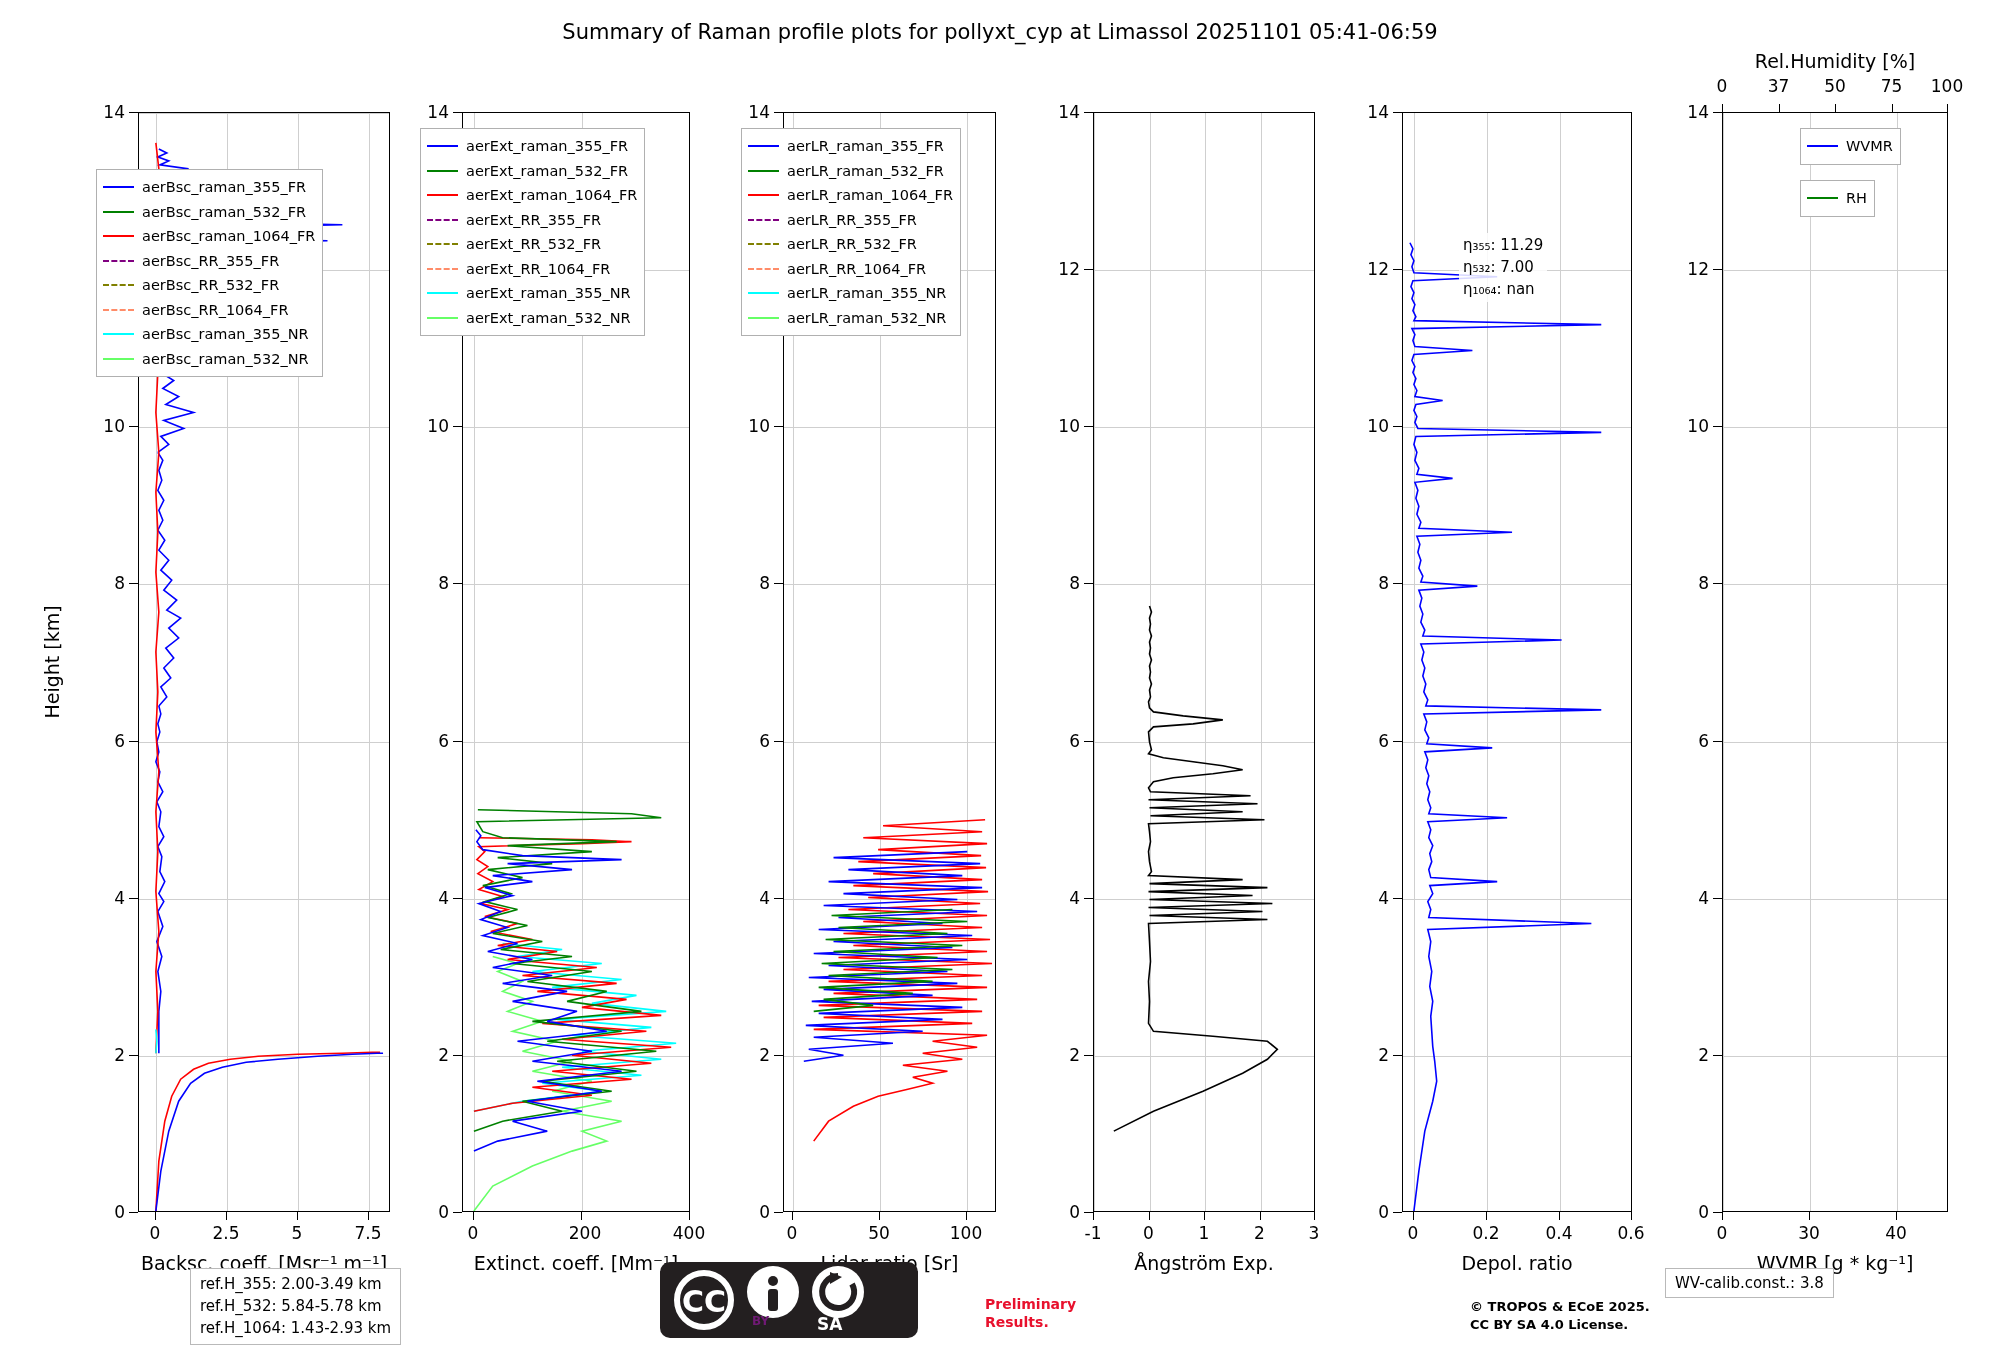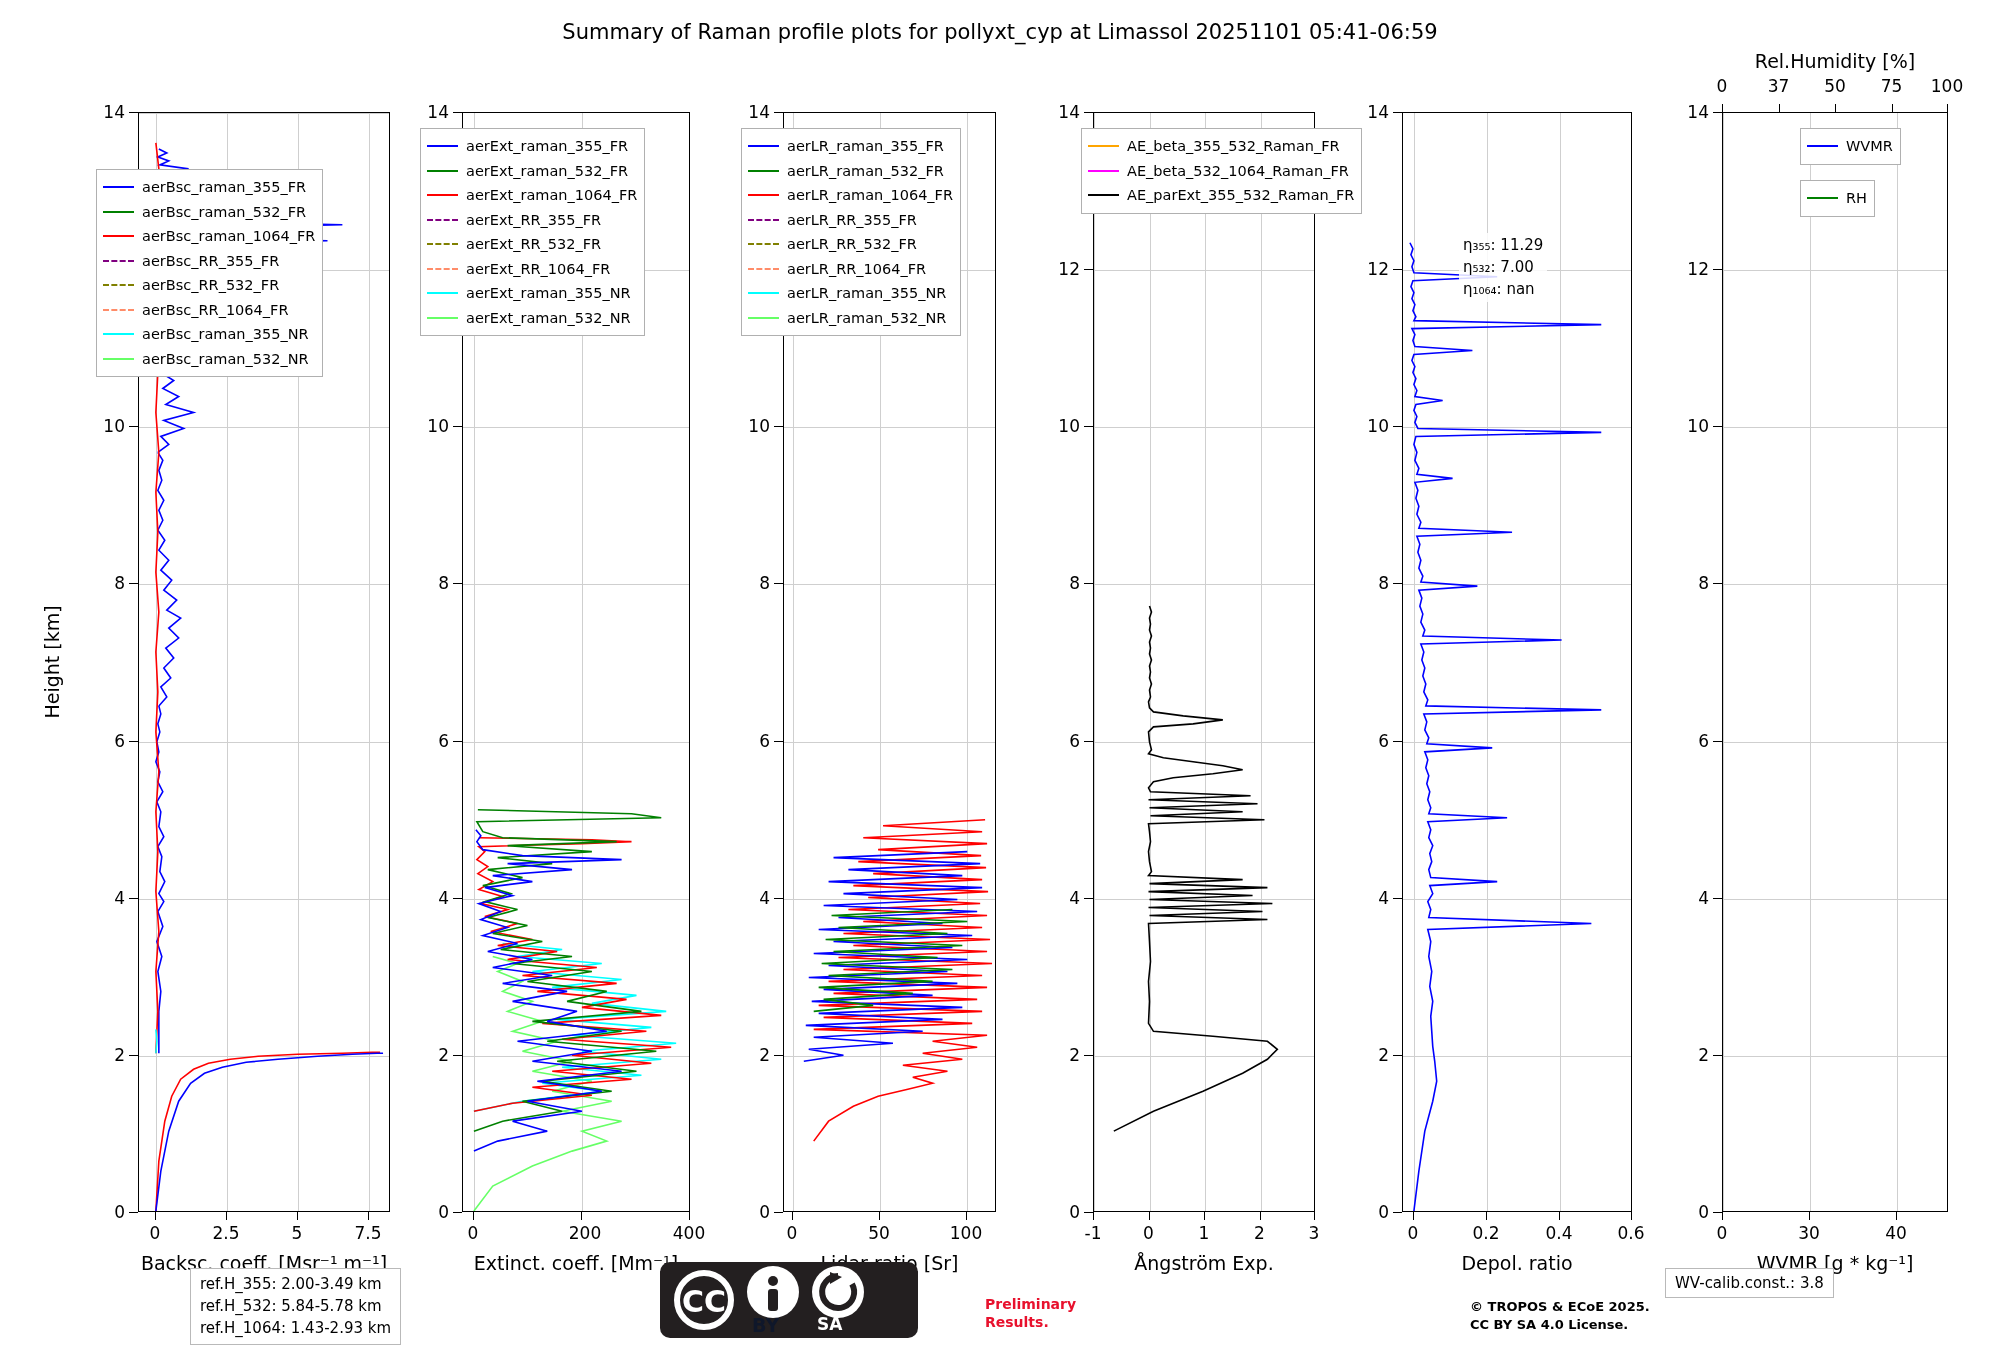--- a/index.html
+++ b/index.html
@@ -325,34 +325,20 @@
     <div class="xtlabel" style="left:0px">-1</div>
   <div class="xtick" style="left:55.5px"></div>
     <div class="xtlabel" style="left:55.5px">0</div>
   <div class="xtick" style="left:111px"></div>
     <div class="xtlabel" style="left:111px">1</div>
   <div class="xtick" style="left:166.5px"></div>
     <div class="xtlabel" style="left:166.5px">2</div>
   <div class="xtick" style="left:221px"></div>
     <div class="xtlabel" style="left:221px">3</div>
   <div class="xlabel">Ångström Exp.</div>
-  <div class="legend" style="left:-12px;top:16px;">
-    <div class="legrow">
-        <span class="legline" style="border-top-style:solid;border-top-color:#ffa500"></span>
-        <span>AE_beta_355_532_Raman_FR</span>
-      </div>
-    <div class="legrow">
-        <span class="legline" style="border-top-style:solid;border-top-color:#ff00ff"></span>
-        <span>AE_beta_532_1064_Raman_FR</span>
-      </div>
-    <div class="legrow">
-        <span class="legline" style="border-top-style:solid;border-top-color:#000000"></span>
-        <span>AE_parExt_355_532_Raman_FR</span>
-      </div>
-  </div>
 </div>
 
 <div class="panel" style="left:1402px;width:230px;">
   <div class="plotbox">
 
     <div class="gridline" style="top:942.8px"></div>
     <div class="gridline" style="top:785.7px"></div>
     <div class="gridline" style="top:628.6px"></div>
     <div class="gridline" style="top:471.4px"></div>
     <div class="gridline" style="top:314.3px"></div>
@@ -471,21 +457,21 @@
   <svg width="258" height="76" style="position:absolute;left:0;top:0">
     <circle cx="44" cy="38" r="27" fill="none" stroke="#fff" stroke-width="6"></circle>
     <text x="44" y="50" font-size="30" font-weight="bold" fill="#fff" text-anchor="middle" font-family="DejaVu Sans, sans-serif">CC</text>
     <circle cx="113" cy="30" r="26" fill="#fff"></circle>
     <circle cx="113" cy="19" r="5" fill="#231f20"></circle>
     <rect x="108" y="27" width="10" height="22" rx="3" fill="#231f20"></rect>
     <circle cx="178" cy="30" r="26" fill="#fff"></circle>
     <path d="M178,14 a16,16 0 1,0 14,8" fill="none" stroke="#231f20" stroke-width="6"></path>
     <polygon points="170,10 182,15 170,22" fill="#231f20"></polygon>
   </svg>
-  <div style="position:absolute;left:92px;top:52px;color:#0f172a;font-size:19px;font-weight:bold">BY</div>
+  <div style="position:absolute;left:92px;top:52px;color:#701a75;font-size:12px;font-weight:bold">BY</div>
   <div style="position:absolute;left:157px;top:52px;color:#fff;font-size:17px;font-weight:bold">SA</div>
 </div>
 
 <div class="prelim">
   <div>Preliminary</div>
   <div>Results.</div>
 </div>
 
 <div class="tropos">
   <div>© TROPOS &amp; ECoE 2025.</div>

